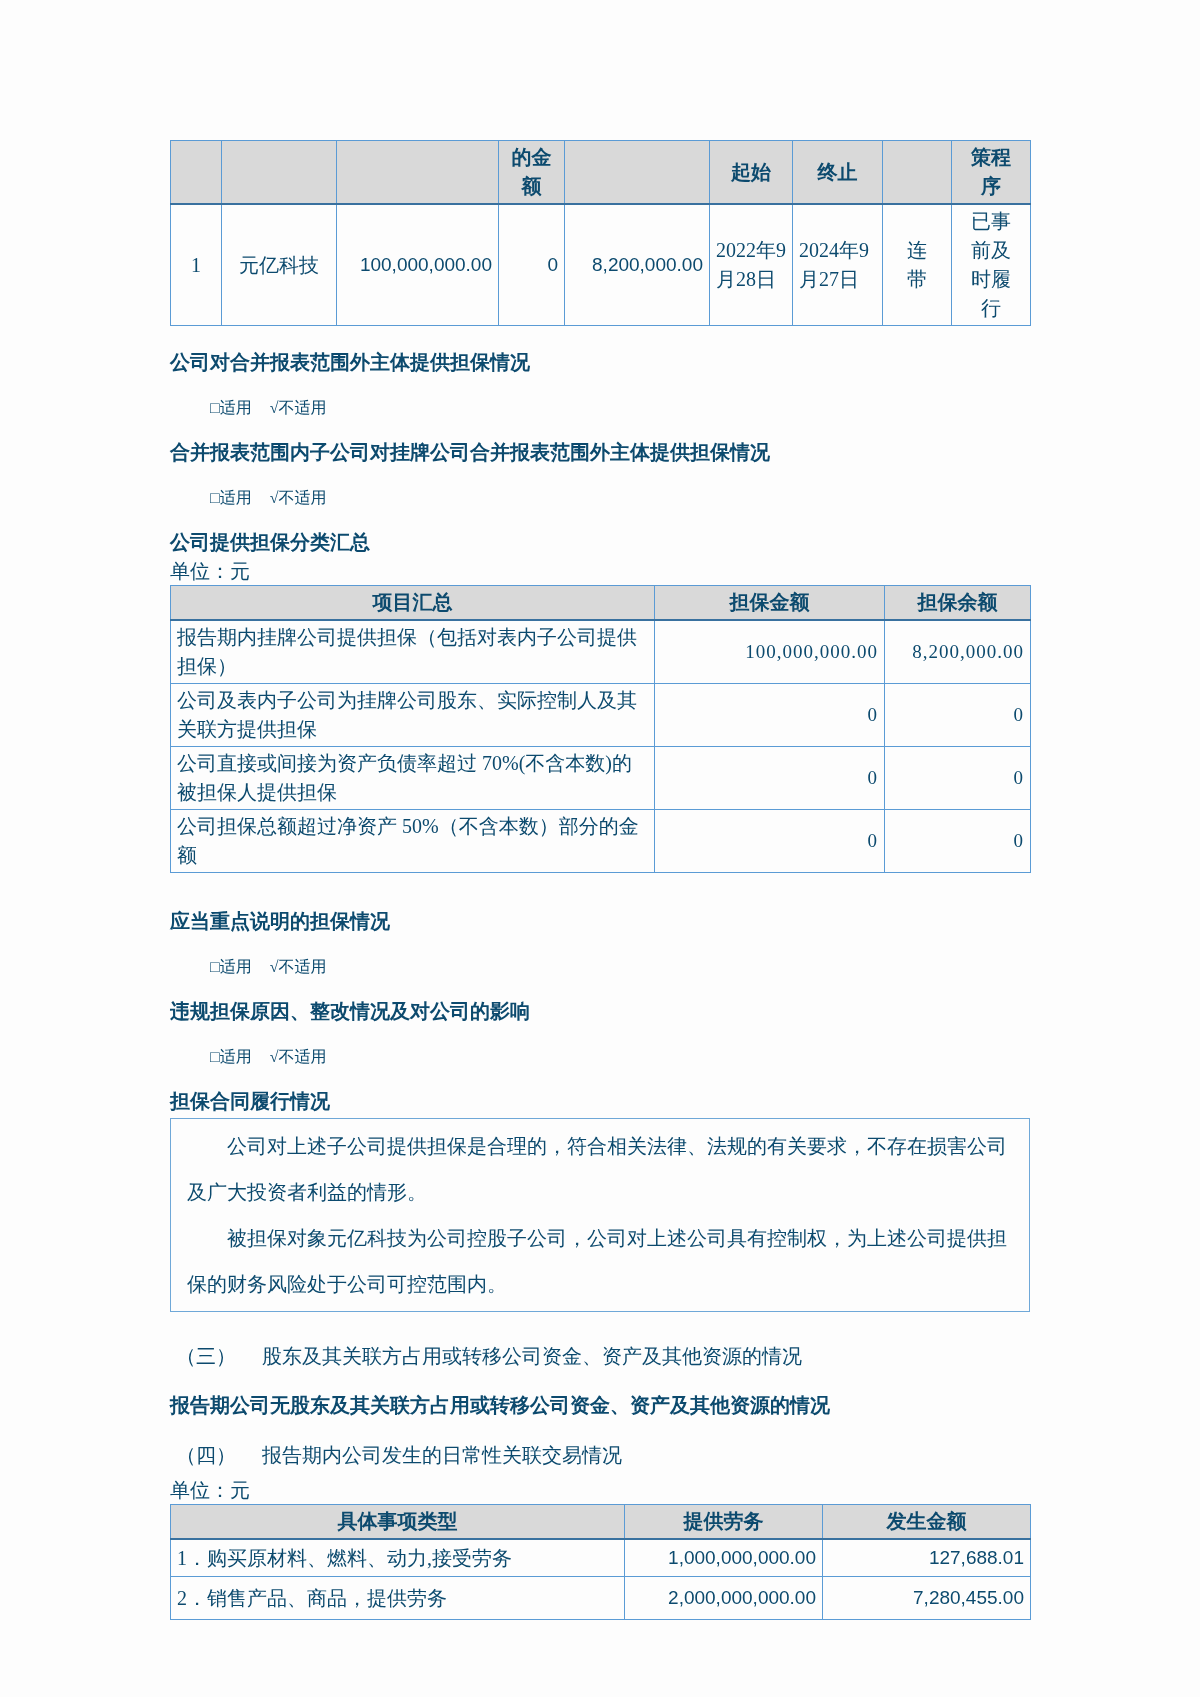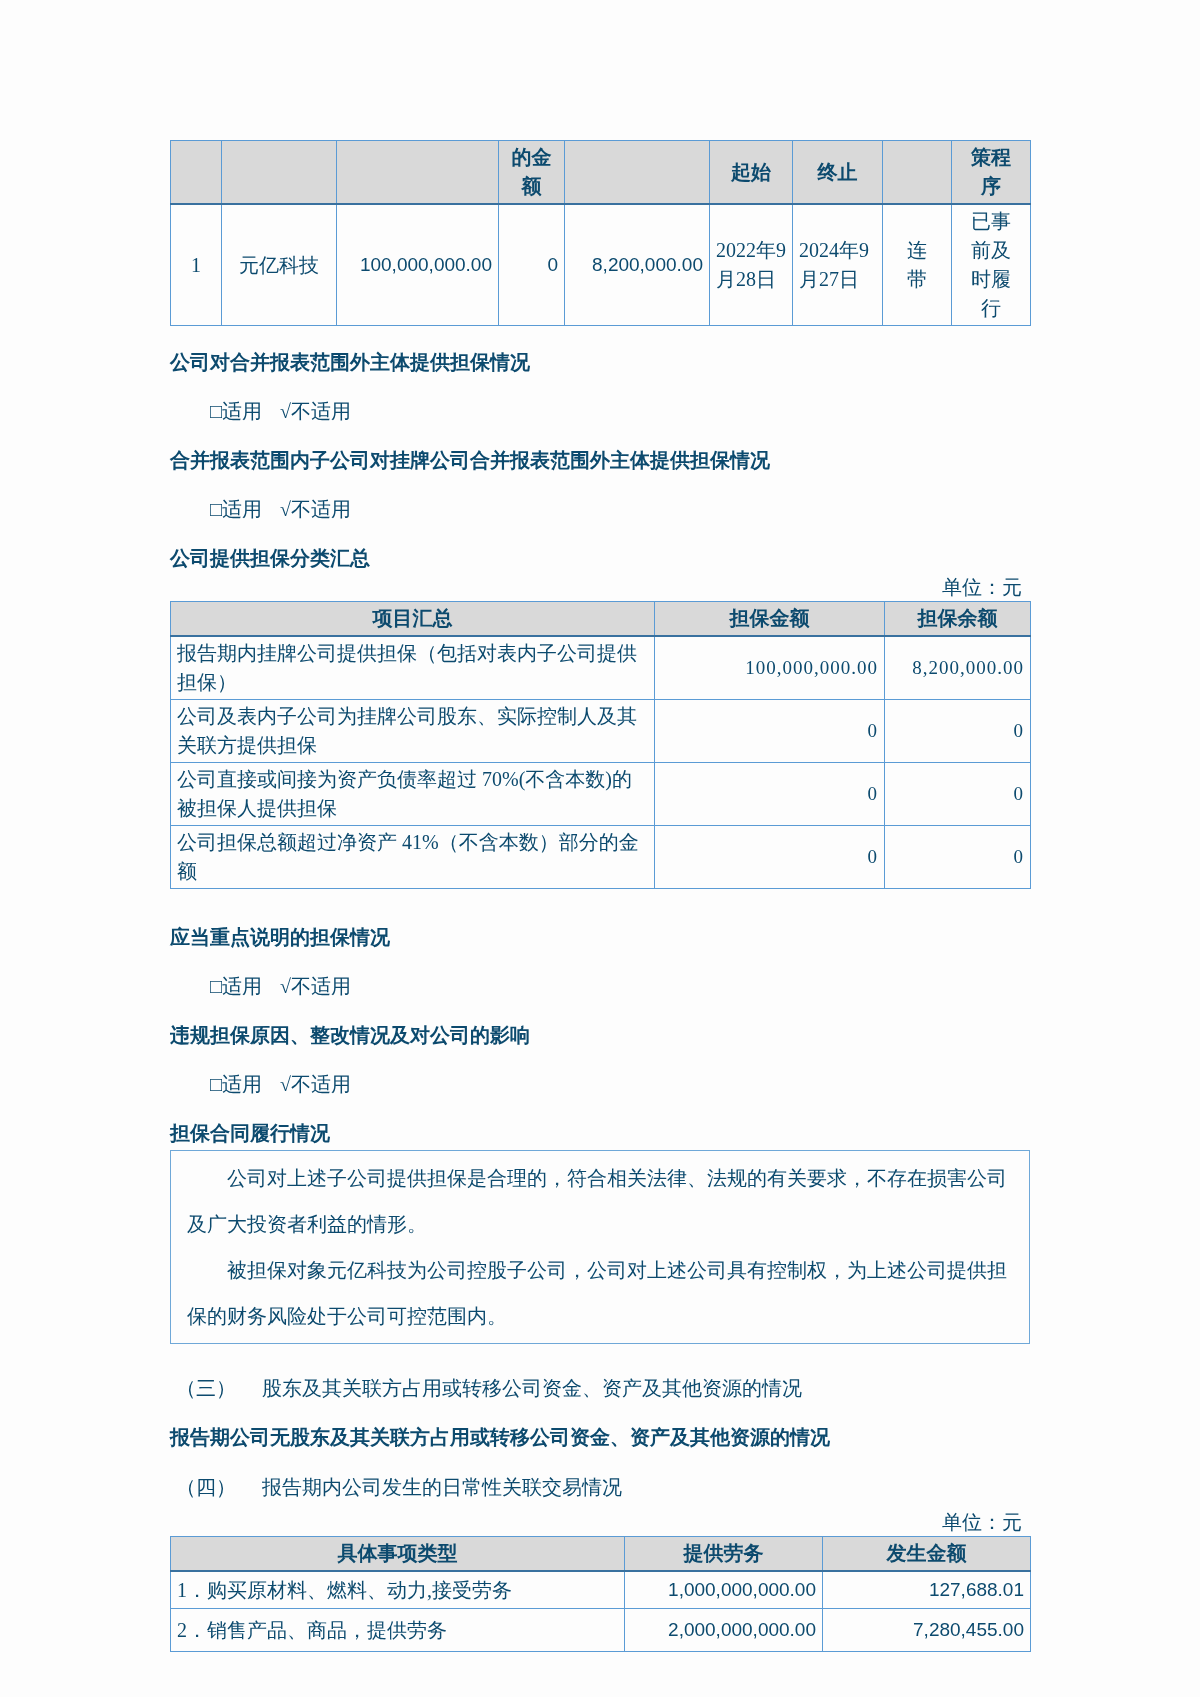--- a/index.html
+++ b/index.html
@@ -63,30 +63,30 @@
   .t3 tr.r2 td { height:38px; }
 
   
   .h {
     font-weight:bold;
     font-size:20px;
     line-height:29px;
     margin:0;
   }
   .cb {
-    font-size:20px;
+    font-size:16px;
     line-height:29px;
     padding-left:40px;
   }
   .cb .gap { display:inline-block; width:18px; }
   .unit {
     font-size:20px;
-    text-align:right;
+    text-align:left;
     line-height:24px;
-    margin:2px 8px 2px 0;
+    margin:2px 0 2px 0;
   }
   .mt-after-t1 { margin-top:22px; }
   .mt-after-t2 { margin-top:34px; }
 
   .perf-box {
     box-sizing:border-box;
     width:860px;
     border:1px solid #6fa8d8;
     padding:4px 16px;
     margin-top:2px;
@@ -183,21 +183,21 @@
           <td class="ta-l">公司及表内子公司为挂牌公司股东、实际控制人及其关联方提供担保</td>
           <td class="ta-r num-serif">0</td>
           <td class="ta-r num-serif">0</td>
         </tr>
         <tr>
           <td class="ta-l">公司直接或间接为资产负债率超过 70%(不含本数)的被担保人提供担保</td>
           <td class="ta-r num-serif">0</td>
           <td class="ta-r num-serif">0</td>
         </tr>
         <tr>
-          <td class="ta-l">公司担保总额超过净资产 41%（不含本数）部分的金额</td>
+          <td class="ta-l">公司担保总额超过净资产 50%（不含本数）部分的金额</td>
           <td class="ta-r num-serif">0</td>
           <td class="ta-r num-serif">0</td>
         </tr>
       </tbody>
     </table>
 
     <p class="h mt-after-t2">应当重点说明的担保情况</p>
     <p class="cb"><span>□适用</span><span class="gap"></span><span>√不适用</span></p>
     <p class="h">违规担保原因、整改情况及对公司的影响</p>
     <p class="cb"><span>□适用</span><span class="gap"></span><span>√不适用</span></p>

